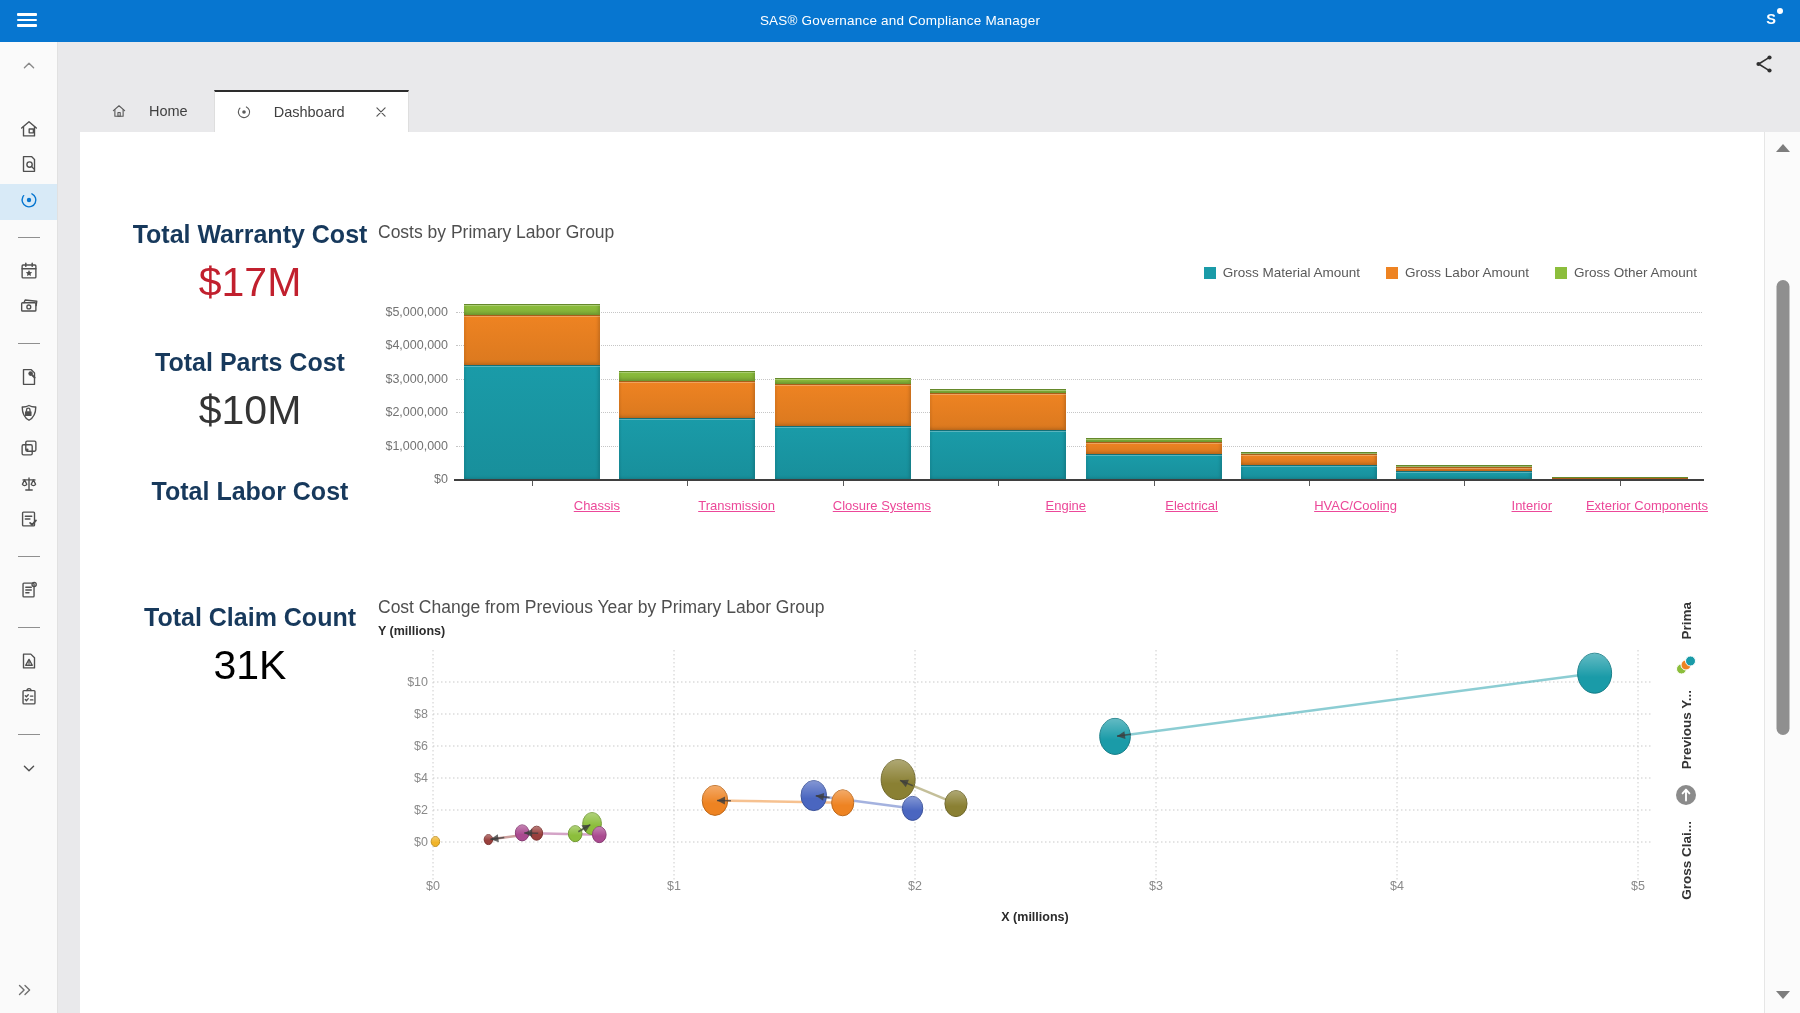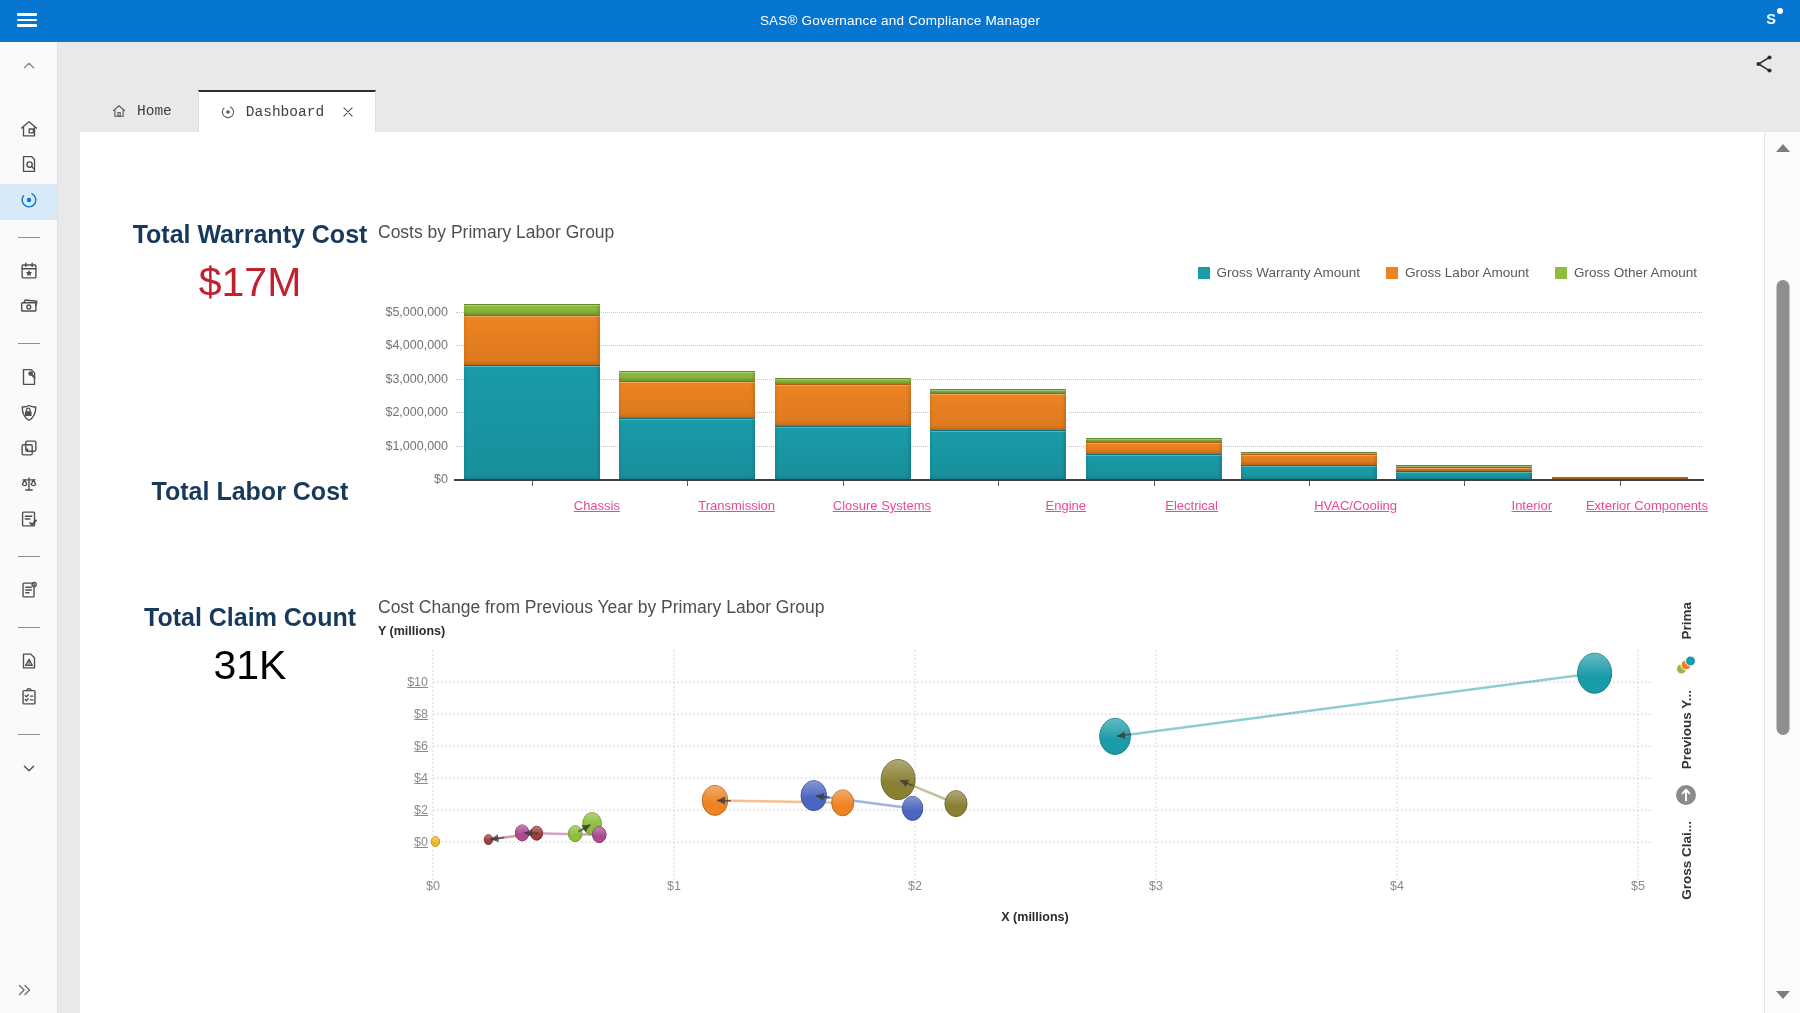--- a/index.html
+++ b/index.html
@@ -18,21 +18,21 @@
   .side-scroll-up{height:40px;margin-top:6px;display:flex;align-items:center;justify-content:center;color:#8a8a8a;}
   #sidebar-list{margin-top:25px;}
   .side-item{height:35.5px;display:flex;align-items:center;justify-content:center;color:#4f4f4f;cursor:pointer;}
   .side-item.active{background:#d8eaf7;color:#0776d0;}
   .side-divider{height:35.5px;display:flex;align-items:center;justify-content:center;}
   .side-divider i{display:block;width:22px;height:0;border-top:1.5px solid #8f8f8f;}
   .side-expand{position:absolute;left:14px;bottom:8px;color:#6f6f6f;cursor:pointer;}
 
   
   .tabbar{position:absolute;left:90px;top:90px;height:42px;display:flex;z-index:10;}
-  .tab{display:flex;align-items:center;gap:9px;padding:0 20px;font-size:14.5px;color:#3f3f3f;cursor:pointer;font-family:Liberation Mono, monospace;}
+  .tab{display:flex;align-items:center;gap:21px;padding:0 20px;font-size:14.5px;color:#3f3f3f;cursor:pointer;}
   .tab .ticon{color:#5a5a5a;display:flex;}
   .tab.active{background:#fff;border-top:2.5px solid #2d2d2d;border-left:1px solid #dedede;border-right:1px solid #dedede;margin-left:6px;}
   .tab .close{margin-left:8px;color:#555;display:flex;cursor:pointer;}
 
   .share-btn{position:absolute;left:1752px;top:52px;color:#303030;cursor:pointer;z-index:10;}
 
   
   .panel{position:absolute;left:80px;top:132px;width:1684px;height:881px;background:#fff;z-index:5;}
 
   
@@ -50,21 +50,21 @@
   .ytick1{position:absolute;left:236px;width:132px;text-align:right;font-size:12.5px;color:#737373;height:16px;line-height:16px;}
   #axis1{position:absolute;left:374px;top:347px;width:1250px;height:2px;background:#3f3f3f;}
   .bar{position:absolute;bottom:0;}
   .seg{position:absolute;left:0;width:100%;box-shadow:inset 0 1px 0 rgba(255,255,255,.28), inset -2px -2px 3px rgba(0,0,0,.14), inset 2px 0 2px rgba(0,0,0,.06);cursor:pointer;}
   .btick{position:absolute;top:349px;width:1px;height:5px;background:#5a5a5a;}
   .cat-label{position:absolute;top:366px;height:16px;text-align:right;font-size:13px;color:#ec4899;text-decoration:underline;cursor:pointer;white-space:nowrap;}
 
   
   .axis-name{position:absolute;font-size:12.5px;font-weight:bold;color:#2b2b2b;}
   #plot2svg{position:absolute;left:300px;top:505px;}
-  .ytick2{position:absolute;left:252px;width:96px;text-align:right;font-size:12.5px;color:#8a8a8a;height:16px;line-height:16px;text-decoration:underline;}
+  .ytick2{position:absolute;left:252px;width:96px;text-align:right;font-size:12.5px;color:#8a8a8a;height:16px;line-height:16px;}
   .xtick2{position:absolute;top:746px;width:60px;text-align:center;font-size:12.5px;color:#8a8a8a;height:16px;line-height:16px;}
   #xlabel2{left:855px;top:778px;width:200px;text-align:center;}
   #ylabel2{left:298px;top:492px;}
 
   
   .rot-legend{position:absolute;left:1586px;top:470px;width:40px;display:flex;flex-direction:column;align-items:center;gap:13px;}
   .rot{writing-mode:vertical-rl;transform:rotate(180deg);font-size:13.5px;font-weight:bold;color:#333;white-space:nowrap;}
 
   
   .vscroll{position:absolute;left:1764px;top:132px;width:36px;bottom:0;background:#fbfbfb;border-left:1px solid #e6e6e6;z-index:25;}
@@ -257,33 +257,37 @@
           <path d="M8.3 11 L15.7 6.4" stroke-width="1.6"></path>
           <path d="M8.3 13 L15.7 17.6" stroke-width="1.6"></path>
         </svg></span></div>
 
   <div class="panel">
 
     <div class="kpi" style="top:91px">
       <div class="kpi-label">Total Warranty Cost</div>
       <div class="kpi-value" style="color: rgb(193, 32, 46);">$17M</div>
     </div>
+    <div class="kpi" style="top:219px">
+      <div class="kpi-label">Total Parts Cost</div>
+      <div class="kpi-value" style="color: rgb(52, 52, 52);">$10M</div>
+    </div>
     <div class="kpi" style="top:348px">
       <div class="kpi-label">Total Labor Cost</div>
     </div>
     <div class="kpi" style="top:474px">
       <div class="kpi-label">Total Claim Count</div>
       <div class="kpi-value" style="color: #000000;">31K</div>
     </div>
 
     <div class="chart-title" style="left:298px;top:90px">Costs by Primary Labor Group</div>
     <div id="legend1">
         <div class="lg-item">
           <span class="lg-sw" style="background: rgb(26, 155, 168);"></span>
-          <span>Gross Warranty Amount</span>
+          <span>Gross Material Amount</span>
         </div>
         <div class="lg-item">
           <span class="lg-sw" style="background: rgb(238, 131, 34);"></span>
           <span>Gross Labor Amount</span>
         </div>
         <div class="lg-item">
           <span class="lg-sw" style="background: rgb(140, 190, 60);"></span>
           <span>Gross Other Amount</span>
         </div>
       </div>

